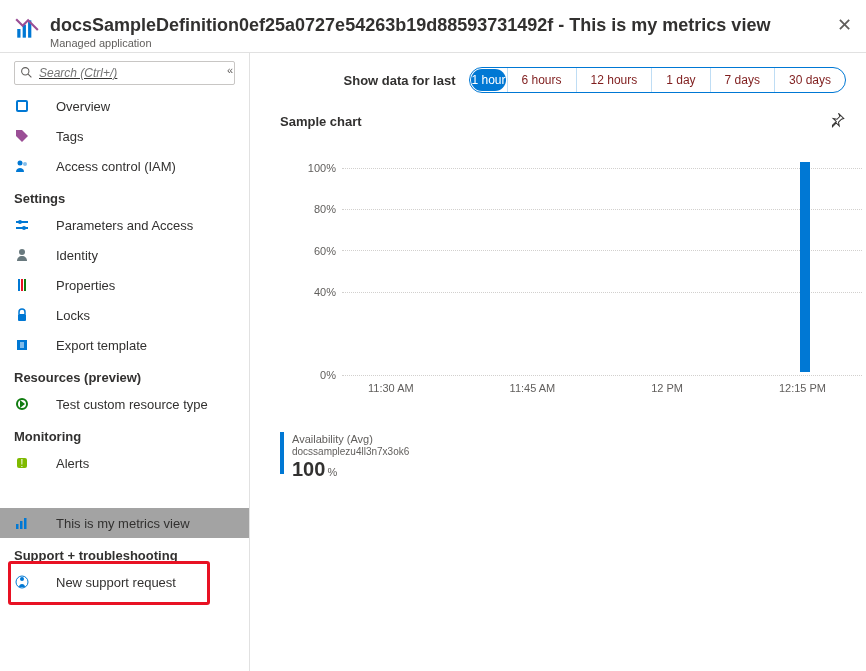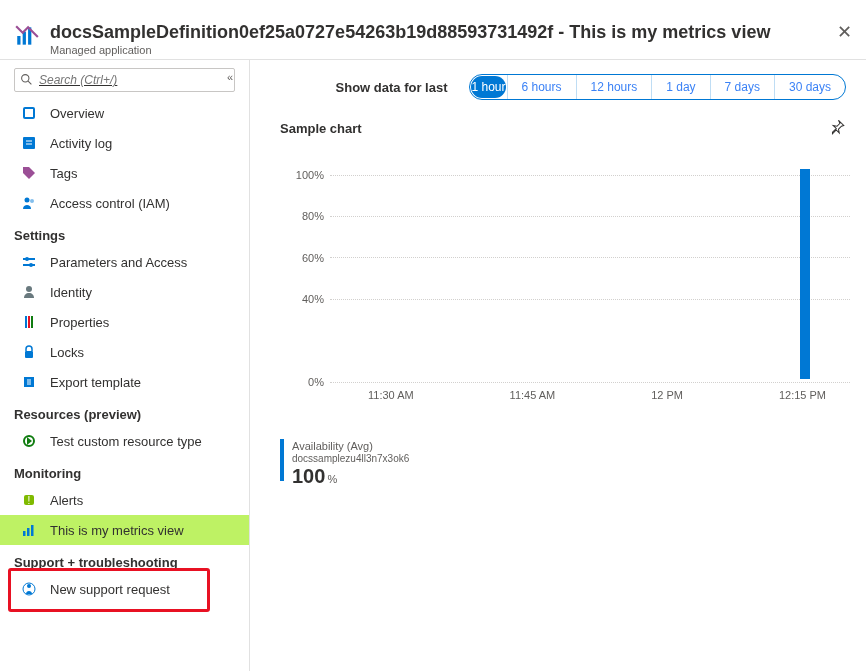--- a/index.html
+++ b/index.html
@@ -9,21 +9,21 @@
   height: 671px;
   font-family: "Segoe UI", Arial, sans-serif;
   font-size: 13px;
   color: #323130;
   background: #fff;
   overflow: hidden;
 }
 .header {
   display: flex;
   align-items: flex-start;
-  padding: 21px 10px 2px 14px;
+  padding: 14px 10px 2px 14px;
   border-bottom: 1px solid #e1e1e1;
 }
 .header-icon { width: 26px; height: 26px; margin-right: 10px; margin-top: 2px; flex: none; }
 .header-text { flex: 1; }
 .header-title { font-size: 18px; font-weight: 600; color: #323130; line-height: 22px; }
 .header-subtitle { font-size: 11px; color: #605e5c; line-height: 14px; }
 .close-btn { font-size: 18px; color: #605e5c; cursor: pointer; padding: 0 4px; }
 .body { display: flex; height: calc(100% - 44px); }
 .sidebar {
   width: 250px;
@@ -44,25 +44,25 @@
   font-size: 12px;
   color: #605e5c;
   box-sizing: border-box;
 }
 .search-icon { position: absolute; left: 20px; top: 5px; color: #605e5c; }
 .collapse-caret { position:absolute; right:16px; top:3px; color:#605e5c; font-size:11px; cursor:pointer;}
 .nav-item {
   display: flex;
   align-items: center;
   height: 30px;
-  padding: 0 21px;
+  padding: 0 14px;
   cursor: pointer;
-  gap: 13px;
-}
-.nav-item.selected { background: #bef264; }
+  gap: 26px;
+}
+.nav-item.selected { background: #a3a3a3; margin-top: 30px; }
 .nav-icon { width: 16px; height: 16px; flex: none; display:flex; align-items:center; justify-content:center;}
 .nav-label { font-size: 13px; color: #323130; }
 .group-label {
   padding: 10px 14px 4px 14px;
   font-size: 13px;
   font-weight: 600;
   color: #323130;
 }
 .highlight-box {
   position: absolute;
@@ -73,36 +73,36 @@
 .main {
   flex: 1;
   padding: 14px 20px 10px 30px;
   overflow: hidden;
   position: relative;
 }
 .timerange {
   display: flex;
   align-items: center;
   justify-content: flex-end;
-  gap: 8px;
+  gap: 0;
   margin-bottom: 18px;
 }
 .timerange-label { font-size: 13px; font-weight: 600; color: #323130; margin-right: 14px; }
 .pill-group {
   display: flex;
   border: 1px solid #0078d4;
   border-radius: 14px;
   overflow: hidden;
   height: 24px;
   align-items: stretch;
 }
 .pill {
   padding: 0 14px;
   font-size: 12px;
-  color: #3b82f6;
+  color: #7f1d1d;
   display: flex;
   align-items: center;
   cursor: pointer;
   border-left: 1px solid rgba(0,120,212,0.25);
 }
 .pill:first-child { border-left: none; }
 .pill.active {
   background: #0078d4;
   color: #fff;
   border-radius: 12px;
@@ -113,21 +113,21 @@
 .chart-title { font-size: 13px; font-weight: 600; }
 .pin-icon { cursor:pointer; color:#323130; }
 .chart-area {
   position: relative;
   height: 230px;
   margin-top: 30px;
   margin-left: 0;
 }
 .ytick {
   position: absolute;
-  left: 4px;
+  left: 16px;
   width: 100%;
   display:flex;
   align-items:center;
 }
 .ytick .lbl { width: 40px; text-align: right; font-size: 11px; color: #605e5c; padding-right: 6px;}
 .ytick .line { flex:1; border-top: 1px dotted #d2d0ce; height:0; }
 .xaxis {
   position: absolute;
   left: 48px;
   right: 0;
@@ -200,30 +200,20 @@
           <svg width="16" height="16">
             <rect x="2" y="2" width="12" height="12" rx="2" fill="#0078d4"></rect>
             <rect x="4" y="4" width="8" height="8" fill="#fff"></rect>
           </svg>
         </span>
       <span class="nav-label">Overview</span>
     </div>
     <div class="nav-item">
       <span class="nav-icon">
           <svg width="16" height="16">
-            <rect x="2" y="2" width="12" height="12" rx="1" fill="#0078d4"></rect>
-            <line x1="5" y1="6" x2="11" y2="6" stroke="#fff"></line>
-            <line x1="5" y1="9" x2="11" y2="9" stroke="#fff"></line>
-          </svg>
-        </span>
-      <span class="nav-label">Activity log</span>
-    </div>
-    <div class="nav-item">
-      <span class="nav-icon">
-          <svg width="16" height="16">
             <path d="M2 2h6l6 6-6 6-6-6z" fill="#9b4f96"></path>
           </svg>
         </span>
       <span class="nav-label">Tags</span>
     </div>
     <div class="nav-item">
       <span class="nav-icon">
           <svg width="16" height="16">
             <circle cx="6" cy="5" r="2.5" fill="#0078d4"></circle>
             <path d="M2 14c0-3 2-4 4-4s4 1 4 4" fill="#0078d4"></path>

